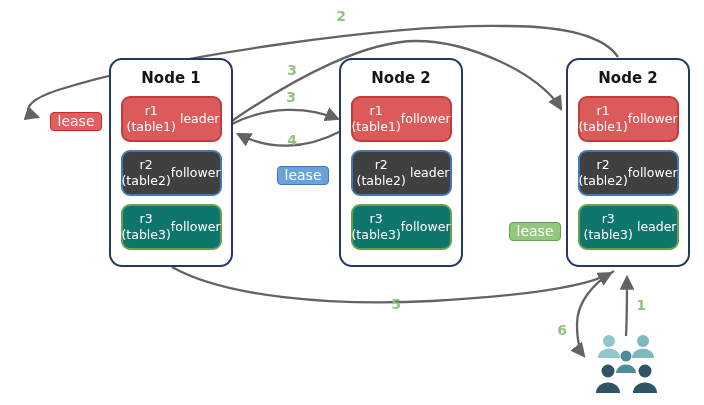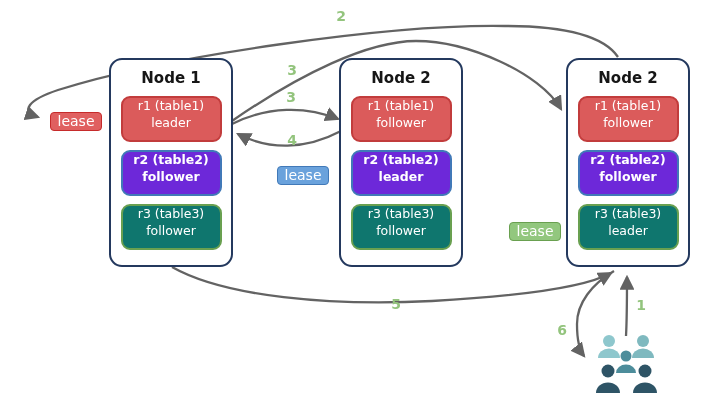--- a/index.html
+++ b/index.html
@@ -11,26 +11,26 @@
 
   .node {
     position:absolute; width:124px; height:209px; box-sizing:border-box;
     background:#ffffff; border:2px solid #24395E; border-radius:13px;
     display:flex; flex-direction:column; align-items:center;
   }
   .node-title { margin-top:9px; font-weight:bold; font-size:15px; color:#161616; }
   .replica {
     width:101px; height:46px; box-sizing:border-box; margin-top:8px;
     border-radius:9px; color:#ffffff; font-size:12.5px; line-height:1.32;
-    display:flex; flex-direction:column; align-items:center; 
+    display:flex; flex-direction:row; align-items:center; justify-content:center;
     text-align:center;
   }
   .replica.first { margin-top:9px; }
   .replica.red   { background:#DB5B5B; border:2px solid #C23C3C; }
-  .replica.blue  { background:#6d28d9; border:2px solid #4179B8;font-weight:bold; }
+  .replica.blue  { background:#404040; border:2px solid #4179B8; }
   .replica.green { background:#0f766e; border:2px solid #69A050; }
 
   .lease {
     position:absolute; width:52px; height:19px; box-sizing:border-box;
     border-radius:4px; color:#ffffff; font-size:14px; line-height:16px;
     text-align:center;
   }
   .lease.red   { background:#E06060; border:1.5px solid #C62B2B; }
   .lease.blue  { background:#6AA2DC; border:1.5px solid #4179B8; }
   .lease.green { background:#92C77E; border:1.5px solid #69A050; }

